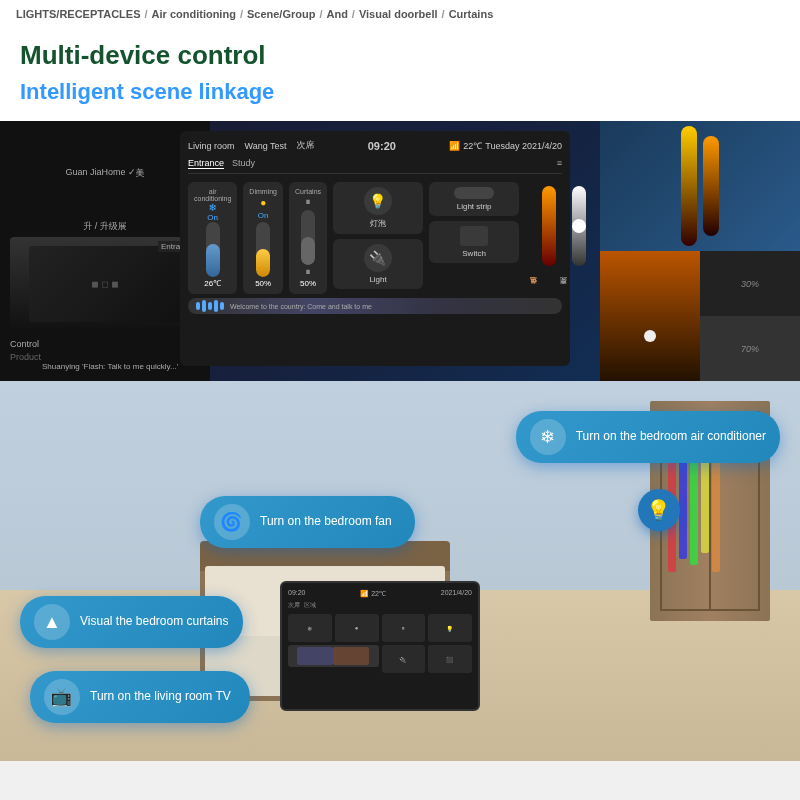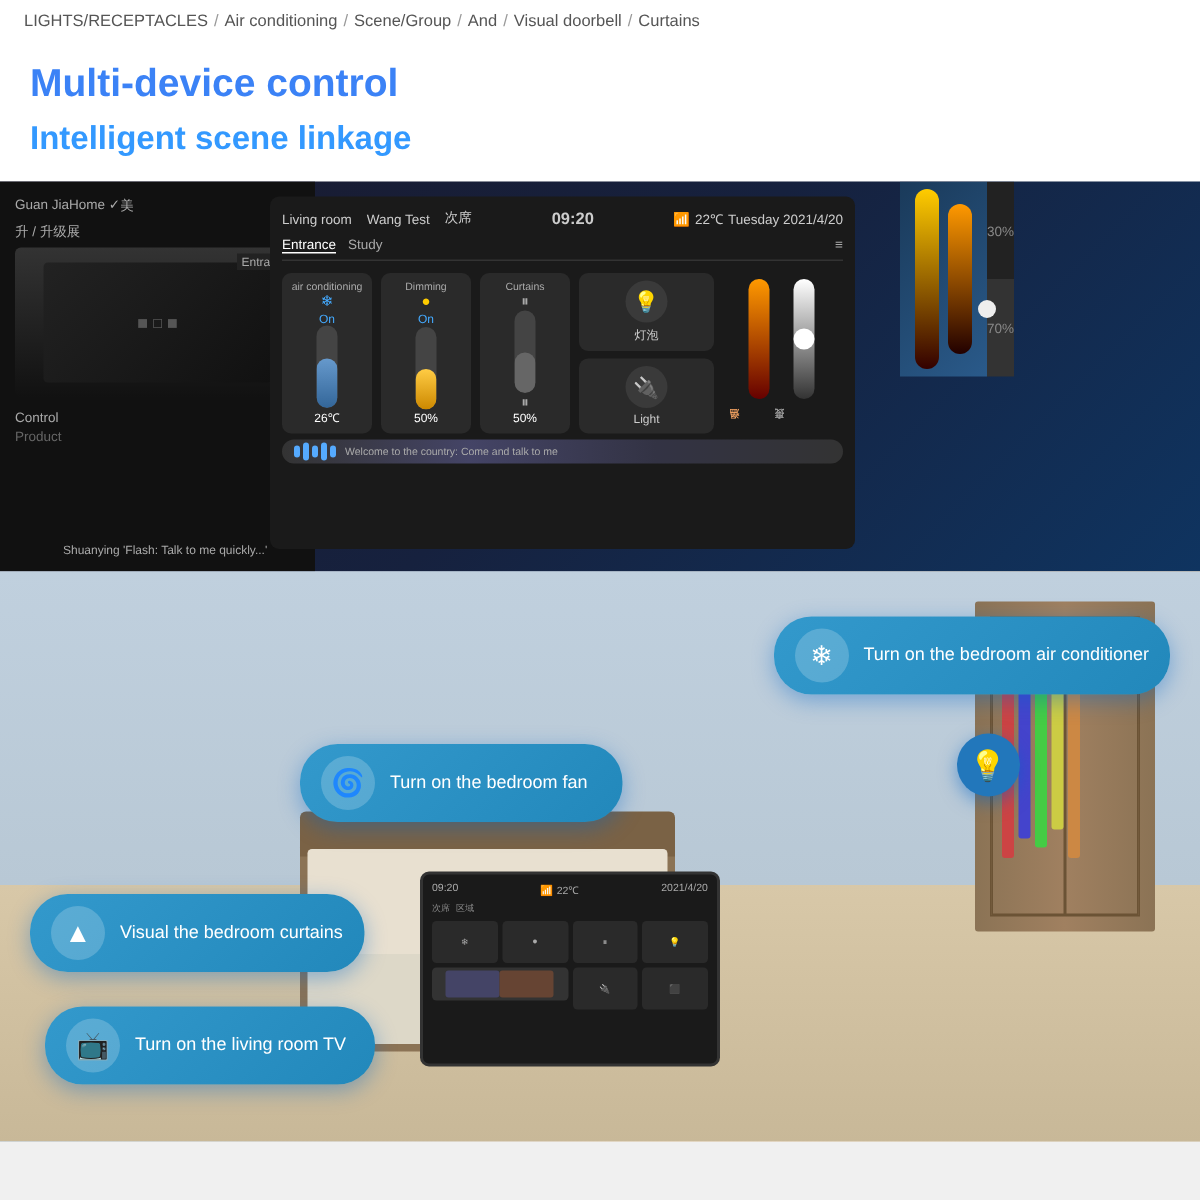--- a/index.html
+++ b/index.html
@@ -15,32 +15,32 @@
     
     .breadcrumb {
       padding: 8px 16px;
       font-size: 11px;
       color: #555;
       display: flex;
       align-items: center;
       gap: 4px;
       background: #fff;
     }
-    .breadcrumb span { color: #555; }
+    .breadcrumb span { color: #555; font-weight: bold; }
     .breadcrumb .sep { color: #999; }
 
     
     .header-section {
       background: #fff;
       padding: 12px 20px 16px;
     }
     .main-title {
       font-size: 26px;
       font-weight: bold;
-      color: #3b82f6;
+      color: #14532d;
       margin-bottom: 8px;
     }
     .sub-title {
       font-size: 22px;
       font-weight: bold;
       color: #3399ff;
     }
 
     
     .preview-area {
@@ -63,24 +63,25 @@
       height: 100%;
       background: #111;
       display: flex;
       flex-direction: column;
       padding: 10px;
       color: #fff;
       font-size: 10px;
     }
     .left-panel .panel-row {
       display: flex;
-      justify-content: flex-start;
+      justify-content: center;
       margin-bottom: 4px;
       font-size: 9px;
       color: #aaa;
+      margin-top: 36px;
     }
     .left-panel .panel-image {
       width: 100%;
       height: 100px;
       background: linear-gradient(to bottom, #333, #111);
       border-radius: 4px;
       display: flex;
       align-items: center;
       justify-content: center;
       color: #666;
@@ -239,22 +240,23 @@
     .voice-dot.tall { height: 12px; }
 
     
     .right-panel {
       position: absolute;
       right: 0;
       top: 0;
       width: 200px;
       height: 100%;
       display: flex;
-      flex-direction: row;
+      flex-direction: column;
       overflow: hidden;
+      font-style: italic;
     }
     .right-panel-top {
       height: 50%;
       background: linear-gradient(135deg, #1a3a5a, #2a5a8a);
     }
     .right-panel-bottom {
       height: 50%;
       display: flex;
     }
 
@@ -541,20 +543,30 @@
       <div class="right-cards">
         <div class="device-card">
           <div class="device-card-icon">💡</div>
           <div>灯泡</div>
         </div>
         <div class="device-card">
           <div class="device-card-icon">🔌</div>
           <div>Light</div>
         </div>
       </div>
+      <div class="right-cards">
+        <div class="device-card">
+          <div style="width:40px;height:12px;background:linear-gradient(to right,#444,#444);border-radius:6px;margin-bottom:3px;"></div>
+          <div>Light strip</div>
+        </div>
+        <div class="device-card">
+          <div style="width:28px;height:20px;background:#3a3a3a;border-radius:3px;margin-bottom:3px;"></div>
+          <div>Switch</div>
+        </div>
+      </div>
 
       <div style="display:flex;gap:3px;padding:4px;">
         <div style="font-size:7px;color:#fa6;writing-mode:vertical-lr;transform:rotate(180deg);">色温</div>
         <div style="width:14px;height:80px;background:linear-gradient(to bottom,#ff9900,#660000);border-radius:7px;"></div>
         <div style="font-size:7px;color:#aaa;writing-mode:vertical-lr;transform:rotate(180deg);">亮度</div>
         <div style="width:14px;height:80px;background:linear-gradient(to bottom,#ffffff,#333);border-radius:7px;">
           <div style="position:relative;top:50%;width:14px;height:14px;background:#fff;border-radius:50%;transform:translateY(-50%);"></div>
         </div>
       </div>
     </div>

